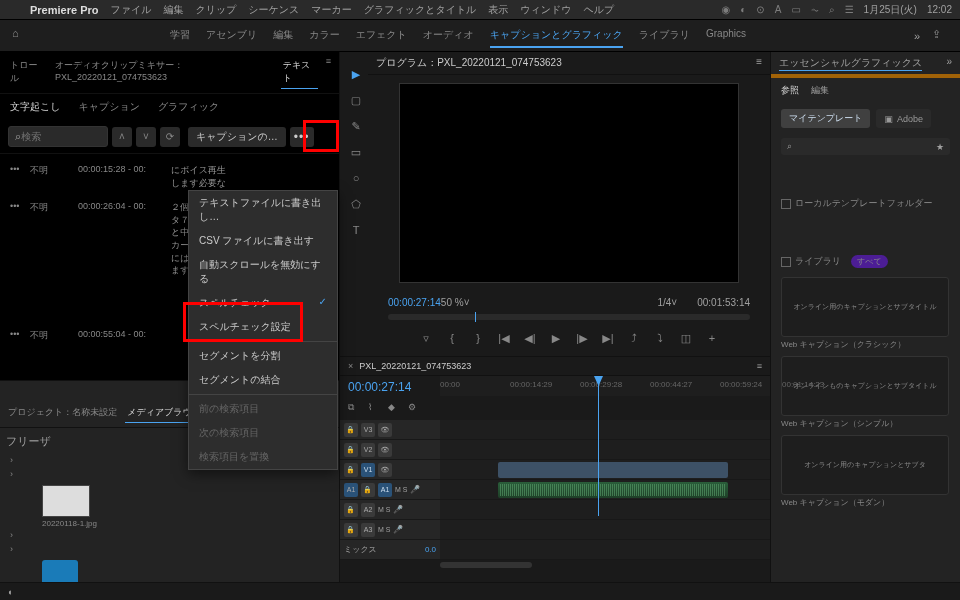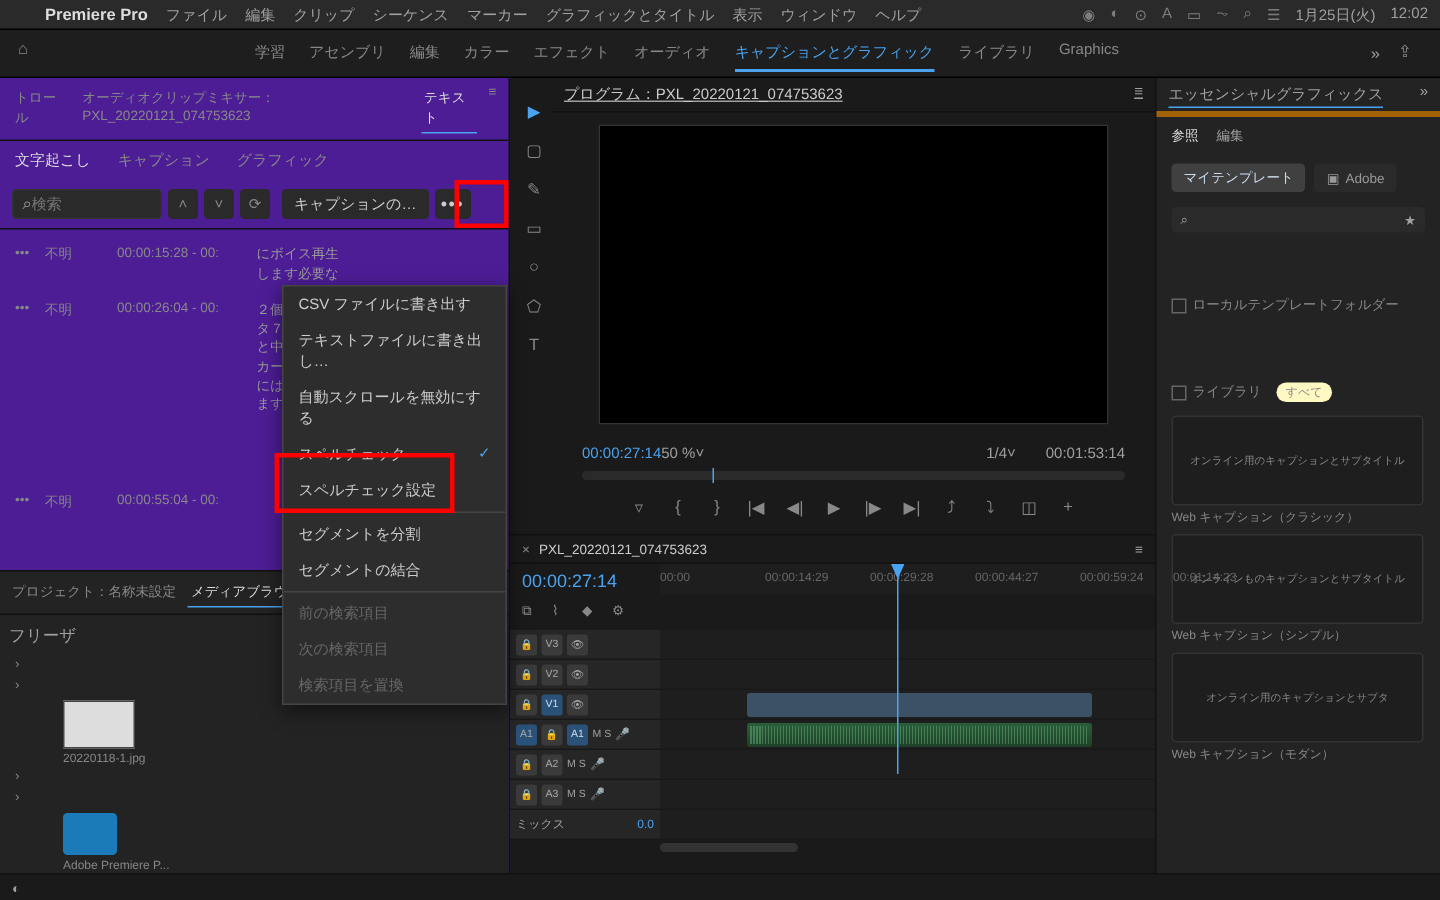--- a/index.html
+++ b/index.html
@@ -17,21 +17,21 @@
   .workspace-bar { height: 32px; background: #1e1e1e; display: flex; align-items: center; padding: 0 12px; border-bottom: 1px solid #000; }
   .home-icon { width: 18px; height: 18px; color: #888; margin-right: 20px; }
   .ws-tabs { display: flex; gap: 16px; margin-left: 120px; font-size: 10px; }
   .ws-tab { color: #888; padding: 4px 0; }
   .ws-tab.active { color: #4aa3f0; border-bottom: 2px solid #4aa3f0; }
   .ws-extra { margin-left: auto; display: flex; align-items: center; gap: 12px; }
   .export-icon { width: 16px; height: 16px; color: #888; }
 
   
   .main { display: flex; height: 548px; }
-  .left-panel { width: 340px; background: #4c1d95; border-right: 1px solid #111; position: relative; }
+  .left-panel { width: 340px; background: #000000; border-right: 1px solid #111; position: relative; }
   .center-panel { flex: 1; background: #1a1a1a; display: flex; flex-direction: column; }
   .right-panel { width: 190px; background: #232323; border-left: 1px solid #111; }
 
   
   .panel-tabs { display: flex; padding: 4px 8px; border-bottom: 1px solid #111; font-size: 9px; gap: 8px; }
   .panel-tab { color: #888; padding: 3px 2px; }
   .panel-tab.active { color: #ddd; border-bottom: 1px solid #4aa3f0; }
   .panel-more { margin-left: auto; color: #888; }
 
   .sub-tabs { display: flex; gap: 18px; padding: 6px 10px; font-size: 10px; }
@@ -55,36 +55,36 @@
 
   
   .context-menu { position: absolute; top: 138px; left: 188px; width: 150px; background: #2d2d2d; border: 1px solid #444; box-shadow: 0 4px 12px rgba(0,0,0,0.5); z-index: 100; font-size: 10px; }
   .cm-item { padding: 5px 10px; color: #ccc; }
   .cm-item.disabled { color: #666; }
   .cm-divider { height: 1px; background: #444; margin: 2px 0; }
   .cm-check { float: right; color: #4aa3f0; }
   .red-box-menu { position: absolute; border: 3px solid #ff0000; width: 120px; height: 40px; left: 183px; top: 250px; z-index: 101; pointer-events: none; }
 
   
-  .program-header { display: flex; padding: 4px 8px; font-size: 10px; border-bottom: 1px solid #111; text-decoration: underline; }
+  .program-header { display: flex; padding: 4px 8px; font-size: 10px; border-bottom: 1px solid #111; }
   .program-title { color: #ccc; }
   .tool-strip { position: absolute; left: 344px; top: 58px; width: 24px; display: flex; flex-direction: column; gap: 6px; padding: 6px 2px; }
   .tool-btn { width: 20px; height: 20px; display: flex; align-items: center; justify-content: center; color: #888; }
   .tool-btn.active { color: #4aa3f0; }
   .monitor-area { flex: 0 0 250px; background: #1a1a1a; display: flex; flex-direction: column; padding-left: 28px; }
   .video-frame { width: 340px; height: 200px; background: #000; margin: 8px auto; border: 1px solid #333; }
   .monitor-controls { padding: 4px 20px; }
   .timecode-row { display: flex; align-items: center; justify-content: space-between; font-size: 10px; padding: 2px 0; }
   .tc-blue { color: #4aa3f0; }
   .transport { display: flex; justify-content: center; gap: 10px; padding: 6px 0; }
   .transport-btn { width: 16px; height: 16px; color: #888; display: flex; align-items: center; justify-content: center; font-size: 11px; }
 
   
   .timeline-area { flex: 1; border-top: 1px solid #111; display: flex; }
-  .proj-tabs { display: flex; padding: 4px 6px; font-size: 9px; gap: 6px; border-bottom: 1px solid #111; }
+  .proj-tabs { display: flex; padding: 4px 6px; font-size: 9px; gap: 6px; border-bottom: 1px solid #111; margin-top: 18px; }
   .proj-content { padding: 6px; }
   .bin-tree { font-size: 9px; }
   .bin-row { padding: 2px 4px; display: flex; align-items: center; gap: 4px; }
   .chevron { width: 8px; color: #888; }
   .thumb { width: 48px; height: 32px; background: #ddd; border: 1px solid #444; margin: 4px 0 2px 18px; }
   .folder-thumb { width: 36px; height: 28px; background: #1a7bb8; border-radius: 3px; margin: 4px 0 2px 18px; }
   .thumb-label { font-size: 8px; color: #888; margin-left: 18px; }
 
   .timeline-main { flex: 1; display: flex; flex-direction: column; }
   .tl-header { padding: 4px 8px; font-size: 9px; border-bottom: 1px solid #111; display: flex; align-items: center; }
@@ -216,22 +216,22 @@
 ます。</span>
       </div>
       <div class="transcript-item" style="margin-top:40px">
         <span class="speaker-dots">•••</span>
         <span class="speaker">不明</span>
         <span class="tc-time">00:00:55:04 - 00:</span>
       </div>
     </div>
 
     <div class="context-menu">
+      <div class="cm-item">テキストファイルに書き出し…</div>
       <div class="cm-item">CSV ファイルに書き出す</div>
-      <div class="cm-item">テキストファイルに書き出し…</div>
       <div class="cm-item">自動スクロールを無効にする</div>
       <div class="cm-item"><span>スペルチェック</span><span class="cm-check">✓</span></div>
       <div class="cm-item">スペルチェック設定</div>
       <div class="cm-divider"></div>
       <div class="cm-item">セグメントを分割</div>
       <div class="cm-item">セグメントの結合</div>
       <div class="cm-divider"></div>
       <div class="cm-item disabled">前の検索項目</div>
       <div class="cm-item disabled">次の検索項目</div>
       <div class="cm-item disabled">検索項目を置換</div>
@@ -461,21 +461,21 @@
       <span>⌕</span>
       <span style="margin-left:auto">★</span>
     </div>
     <div class="rp-check">
         <span class="rp-checkbox"></span>
         <span>ローカルテンプレートフォルダー</span>
       </div>
     <div class="rp-check">
         <span class="rp-checkbox"></span>
         <span>ライブラリ</span>
-        <span style="margin-left:6px;background:#fef9c3;padding:1px 6px;border-radius:8px;font-size:8px">すべて</span>
+        <span style="margin-left:6px;background:#4c1d95;padding:1px 6px;border-radius:8px;font-size:8px">すべて</span>
       </div>
     <div class="rp-grid">
       <div>
         <div class="rp-thumb">オンライン用のキャプションとサブタイトル</div>
         <div class="rp-thumb-label">Web キャプション（クラシック）</div>
       </div>
       <div>
         <div class="rp-thumb">オンラインものキャプションとサブタイトル</div>
         <div class="rp-thumb-label">Web キャプション（シンプル）</div>
       </div>

